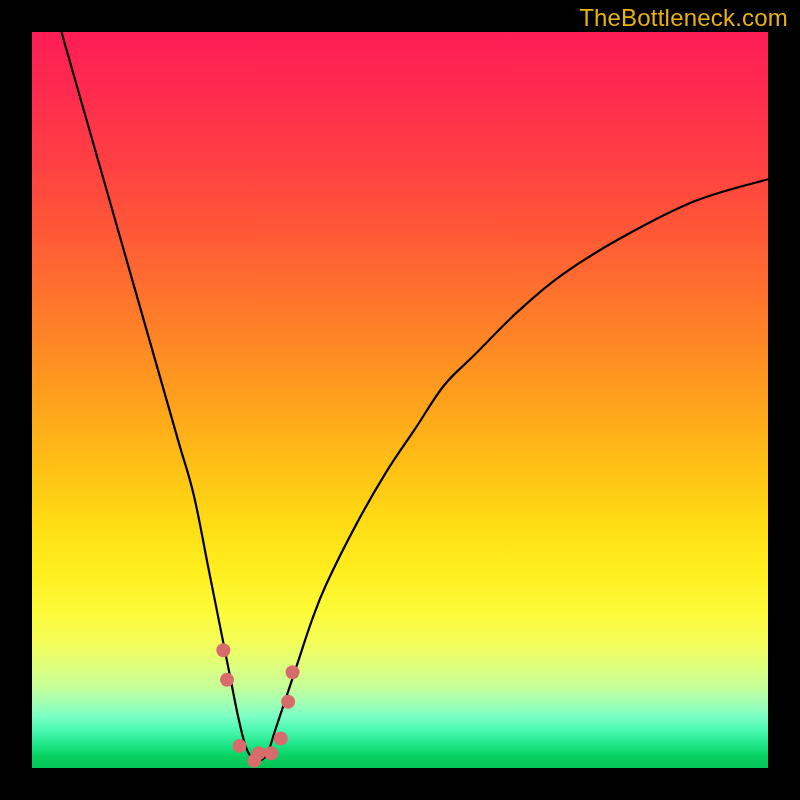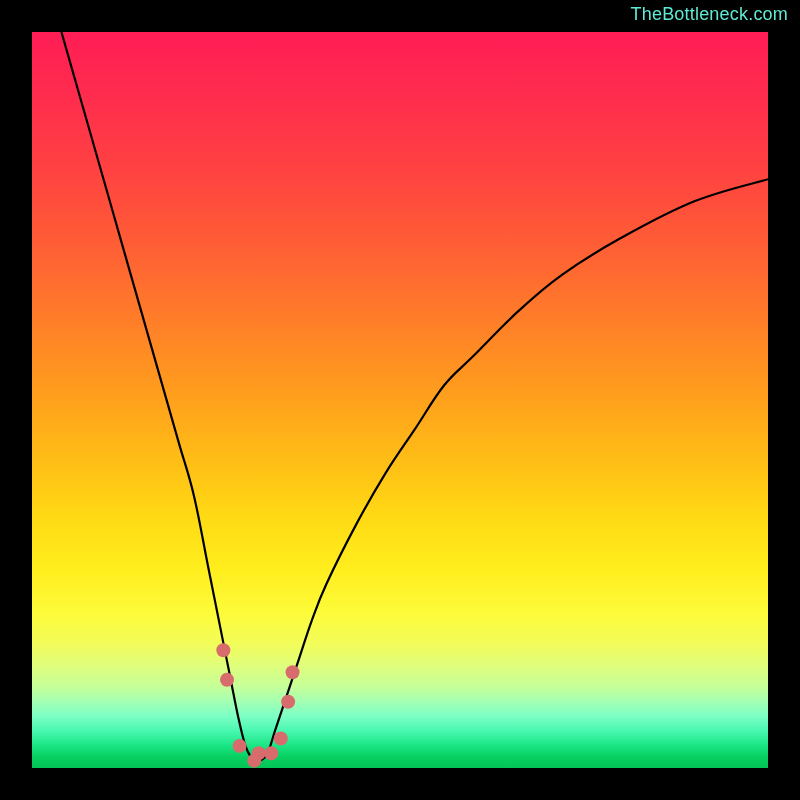--- a/index.html
+++ b/index.html
@@ -14,22 +14,22 @@
   .frame {
     position: relative;
     width: 800px;
     height: 800px;
     background: #000;
   }
   .watermark {
     position: absolute;
     top: 4px;
     right: 12px;
-    color: #5eead4;
-    font-size: 18px;
+    color: #eab308;
+    font-size: 24px;
     font-weight: 500;
     letter-spacing: 0.2px;
     z-index: 5;
   }
   .plot {
     position: absolute;
     left: 32px;
     top: 32px;
     width: 736px;
     height: 736px;

